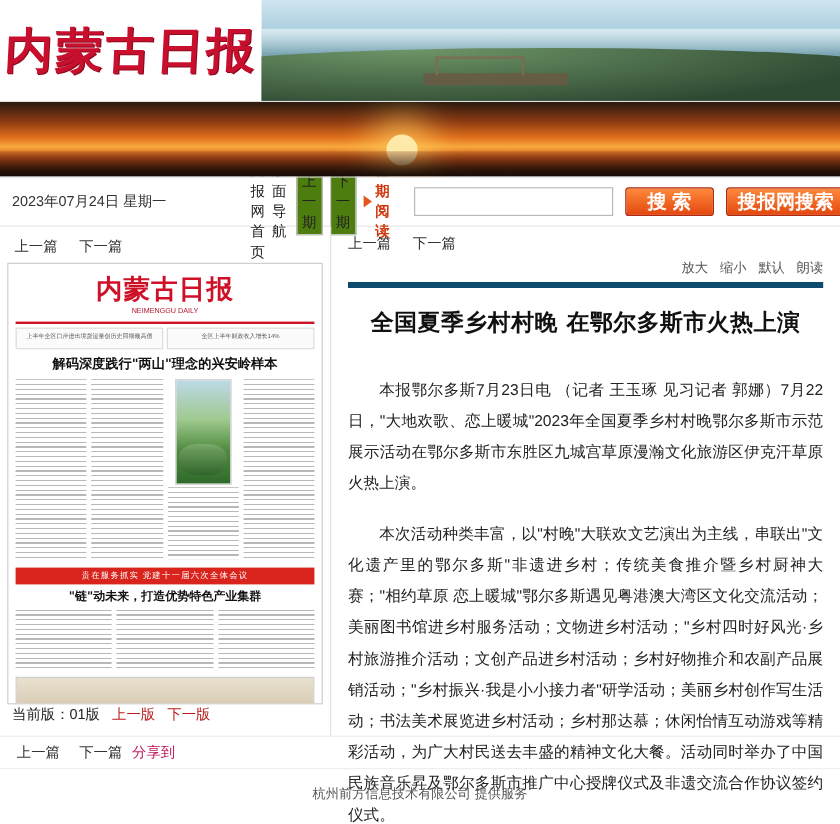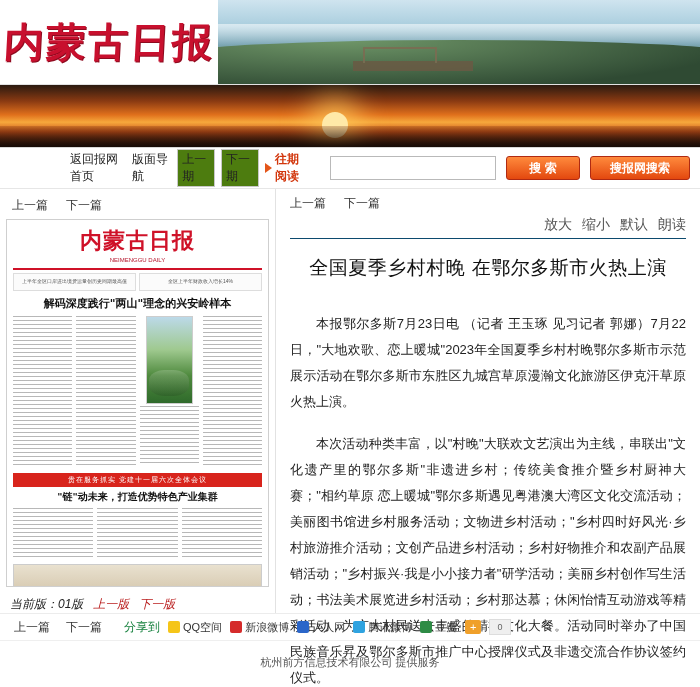--- a/index.html
+++ b/index.html
@@ -82,21 +82,21 @@
   .arrow-ico{
     width:0;height:0;border-left:7px solid #e4561a;border-top:5px solid transparent;border-bottom:5px solid transparent;
   }
   .spacer{flex:1;}
   .search-box{
     width:160px;height:20px;border:1px solid #b9b9b9;background:#fff;
   }
   .btn-red{
     height:22px;min-width:56px;padding:0 8px;border:1px solid #b02a12;border-radius:3px;
     background:linear-gradient(180deg,#ff8a3c,#e3480f);
-    color:#fff;font-size:12px;font-weight:bold;display:flex;align-items:center;justify-content:center;
+    color:#fff;font-size:16px;font-weight:bold;display:flex;align-items:center;justify-content:center;
     cursor:pointer;
   }
   .btn-red.wide{min-width:82px;}
 
   
   .content{display:flex;height:424px;}
   .left-col{
     width:276px;border-right:1px solid #e2e2e2;padding:6px 6px 0 6px;box-sizing:border-box;
     display:flex;flex-direction:column;
   }
@@ -148,47 +148,47 @@
   .pt-bottom{
     font-family:"DejaVu Serif","Liberation Serif",serif;font-weight:bold;font-size:10px;color:#111;
     text-align:center;padding:3px 4px 2px;
   }
   .pt-lowcols{display:flex;gap:4px;padding:2px 6px;height:52px;}
   .pt-small-photo{
     height:44px;margin:2px 6px;border:1px solid #ccc;
     background:linear-gradient(180deg,#e9e1cf,#c9b89a);
   }
   .left-foot{
-    display:flex;align-items:flex-end;gap:10px;font-size:12px;color:#333;height:26px;padding-left:4px;font-style:italic;
+    display:flex;align-items:flex-start;gap:10px;font-size:12px;color:#333;height:26px;padding-left:4px;
   }
   .left-foot .cur{color:#222;}
   .left-foot a{color:#b91c1c;text-decoration:none;}
 
   
   .right-col{flex:1;padding:6px 14px 0 14px;box-sizing:border-box;display:flex;flex-direction:column;}
   .rc-topnav{display:flex;gap:18px;font-size:12px;color:#333;padding-bottom:4px;}
   .rc-tools{
-    display:flex;justify-content:flex-end;gap:10px;font-size:14px;color:#555;
-    border-bottom:1px solid #0c4a6e;padding-bottom:4px;
+    display:flex;justify-content:flex-end;gap:10px;font-size:11px;color:#555;
+    border-bottom:5px solid #0c4a6e;padding-bottom:4px;
   }
   .rc-tools span{cursor:pointer;}
   .article-title{
     text-align:center;font-family:"DejaVu Serif","Liberation Serif",serif;
-    font-size:19px;font-weight:normal;color:#111;margin:16px 0 14px;letter-spacing:.5px;
+    font-size:19px;font-weight:bold;color:#111;margin:16px 0 14px;letter-spacing:.5px;
   }
   .article-body{font-size:13px;line-height:26px;color:#222;}
   .article-body p{margin:16px 0 12px;text-indent:2em;text-align:justify;}
 
   
   .sharebar{
     height:26px;border-top:1px solid #ececec;display:flex;align-items:center;gap:8px;
     padding:0 14px;font-size:12px;color:#333;
   }
   .sb-nav{display:flex;gap:16px;}
-  .sb-label{margin-left:14px;color:#15803d;}
+  .sb-label{color:#be185d;}
   .sns{display:flex;align-items:center;gap:8px;}
   .sns-item{display:flex;align-items:center;gap:3px;font-size:11px;color:#333;cursor:pointer;}
   .sns-dot{width:12px;height:12px;border-radius:2px;display:inline-block;}
   .plus-btn{
     width:16px;height:14px;background:#f0a02a;color:#fff;font-size:11px;line-height:14px;
     text-align:center;border-radius:2px;cursor:pointer;
   }
   .cnt-btn{
     width:20px;height:14px;background:#efefef;border:1px solid #ddd;font-size:9px;color:#666;
     text-align:center;line-height:14px;
@@ -210,20 +210,21 @@
       <div class="logo-text">内蒙古日报</div>
     </div>
     <div class="hero-top">
       <div class="hero-pier"></div>
     </div>
   </div>
 
   <div class="banner"></div>
 
   <div class="toolbar">
+    <div class="tb-date">2023年07月24日 星期一</div>
     <div class="tb-links">
       <a>返回报网首页</a>
       <a>版面导航</a>
       <span class="tb-prev-next">上一期</span>
       <span class="tb-prev-next">下一期</span>
       <span class="tb-archive">
         <span class="arrow-ico"></span>
         <span>往期阅读</span>
       </span>
     </div>
@@ -312,43 +313,19 @@
       </div>
     </div>
   </div>
 
   <div class="sharebar">
     <div class="sb-nav">
       <span>上一篇</span>
       <span>下一篇</span>
     </div>
     <div class="sb-label">分享到</div>
-    <div class="sns">
-      <span class="sns-item">
-        <i class="sns-dot" style="background:#f5c518"></i>
-        <span>QQ空间</span>
-      </span>
-      <span class="sns-item">
-        <i class="sns-dot" style="background:#d52b2b"></i>
-        <span>新浪微博</span>
-      </span>
-      <span class="sns-item">
-        <i class="sns-dot" style="background:#2b66c9"></i>
-        <span>人人网</span>
-      </span>
-      <span class="sns-item">
-        <i class="sns-dot" style="background:#2fa3e0"></i>
-        <span>腾讯微博</span>
-      </span>
-      <span class="sns-item">
-        <i class="sns-dot" style="background:#2e8b45"></i>
-        <span>豆瓣</span>
-      </span>
-      <span class="plus-btn">+</span>
-      <span class="cnt-btn">0</span>
-    </div>
   </div>
 
   <div class="footer">
     <div>杭州前方信息技术有限公司 提供服务</div>
   </div>
 
 </div>
 
 </body></html>

